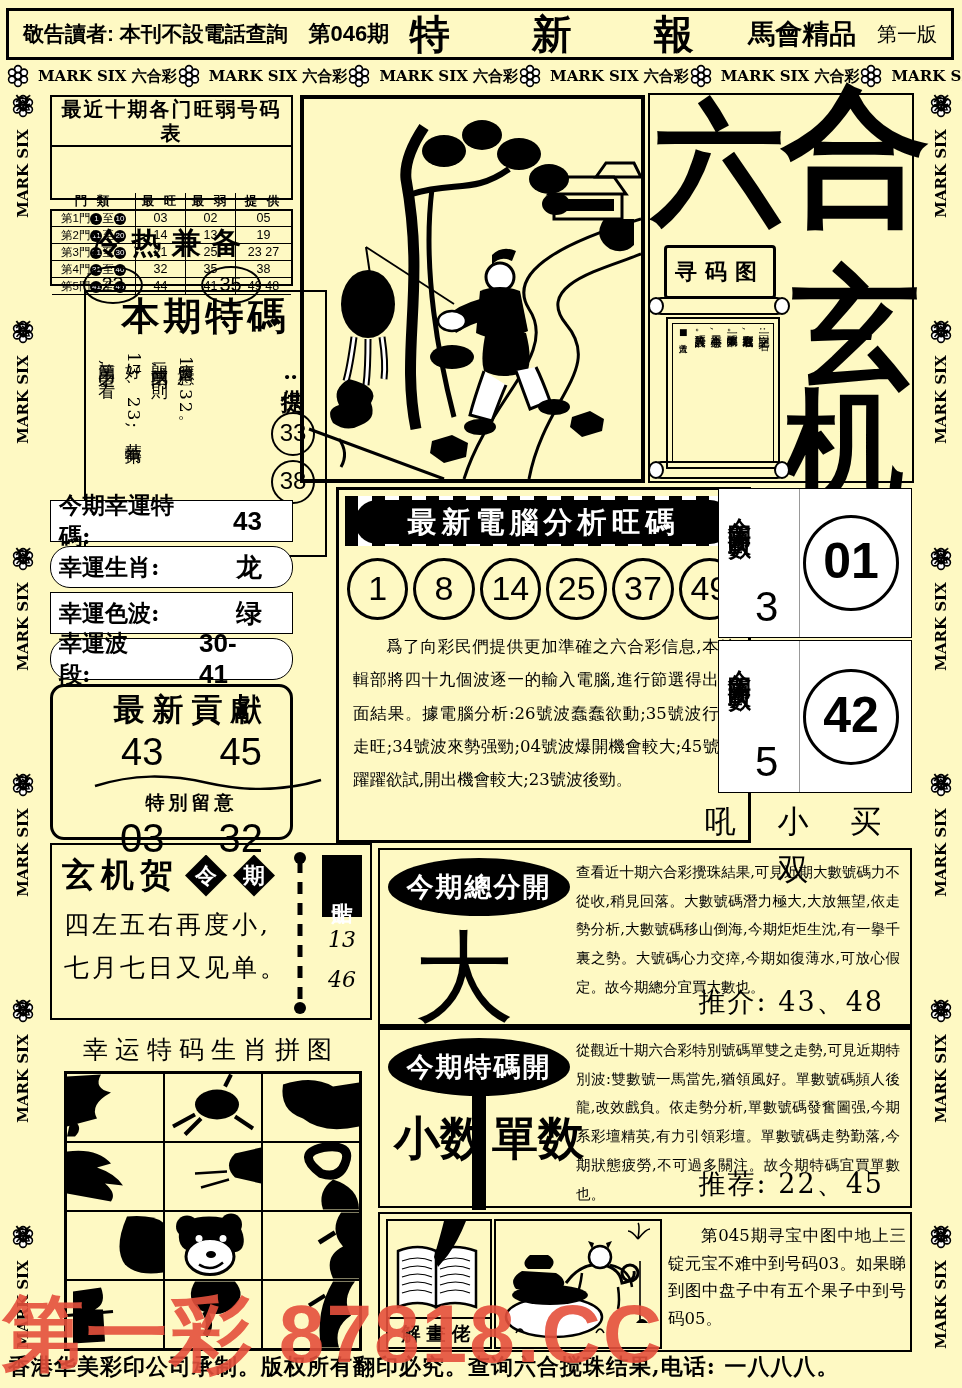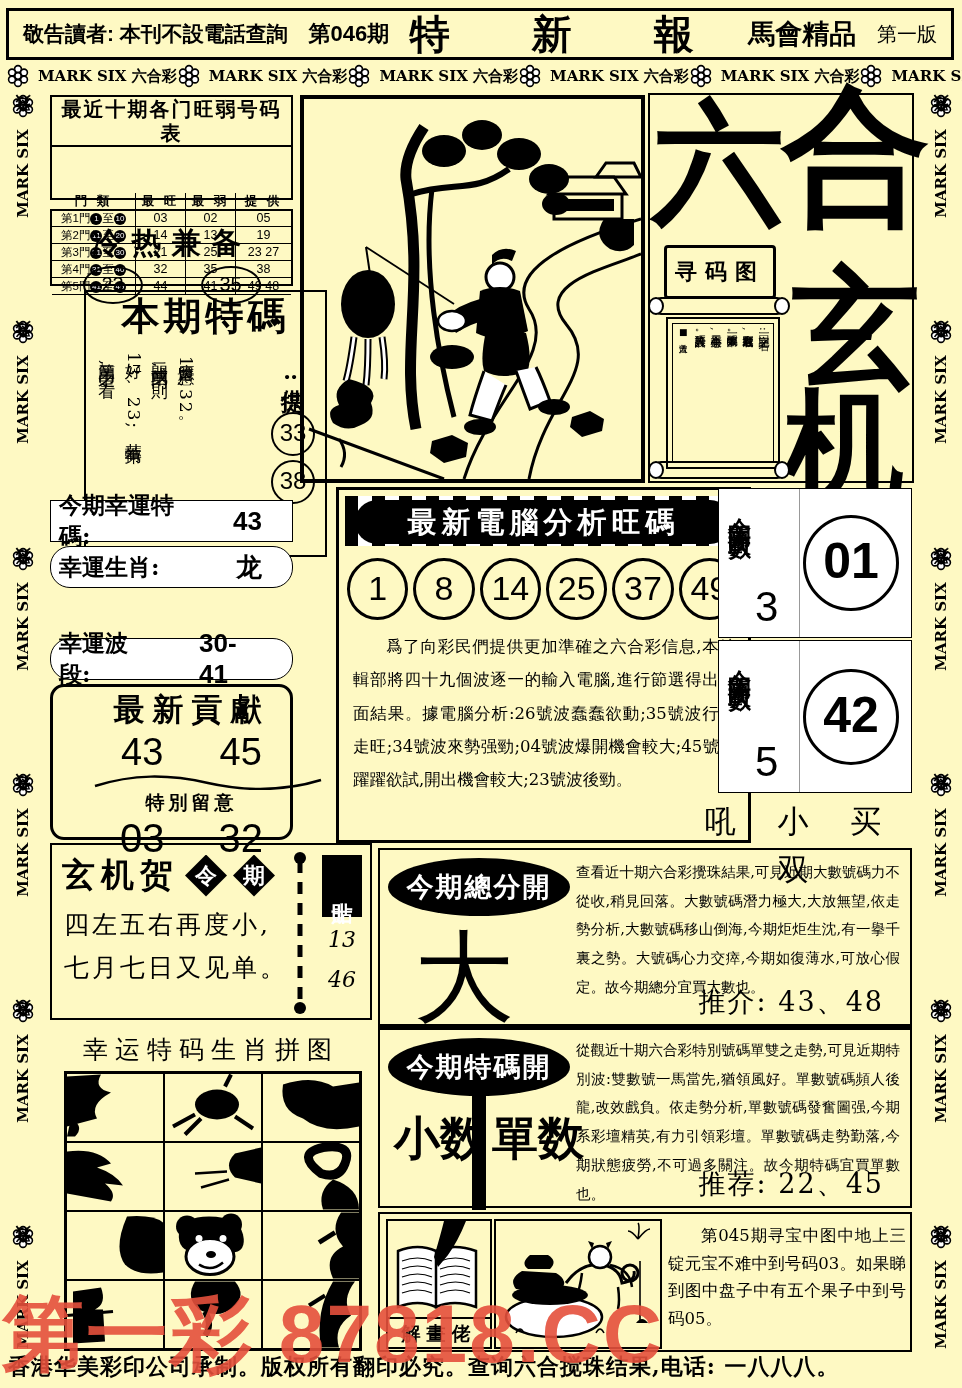--- a/index.html
+++ b/index.html
@@ -492,20 +492,24 @@
     </div>
   </div>
 
   <div class="abs lrow" style="top:500px;">
     <span class="l">今期幸運特碼:</span>
     <span class="v">43</span>
   </div>
   <div class="abs lrow r20" style="top:546px;">
     <span class="l">幸運生肖:</span>
     <span class="v serif">龙</span>
+  </div>
+  <div class="abs lrow" style="top:592px;">
+    <span class="l">幸運色波:</span>
+    <span class="v serif">绿</span>
   </div>
   <div class="abs lrow r20" style="top:638px;">
     <span class="l">幸運波段:</span>
     <span class="v">30-41</span>
   </div>
 
   <div class="abs conp">
     <div class="t">最新貢獻</div>
     <div class="nums">
       <span>43</span>

